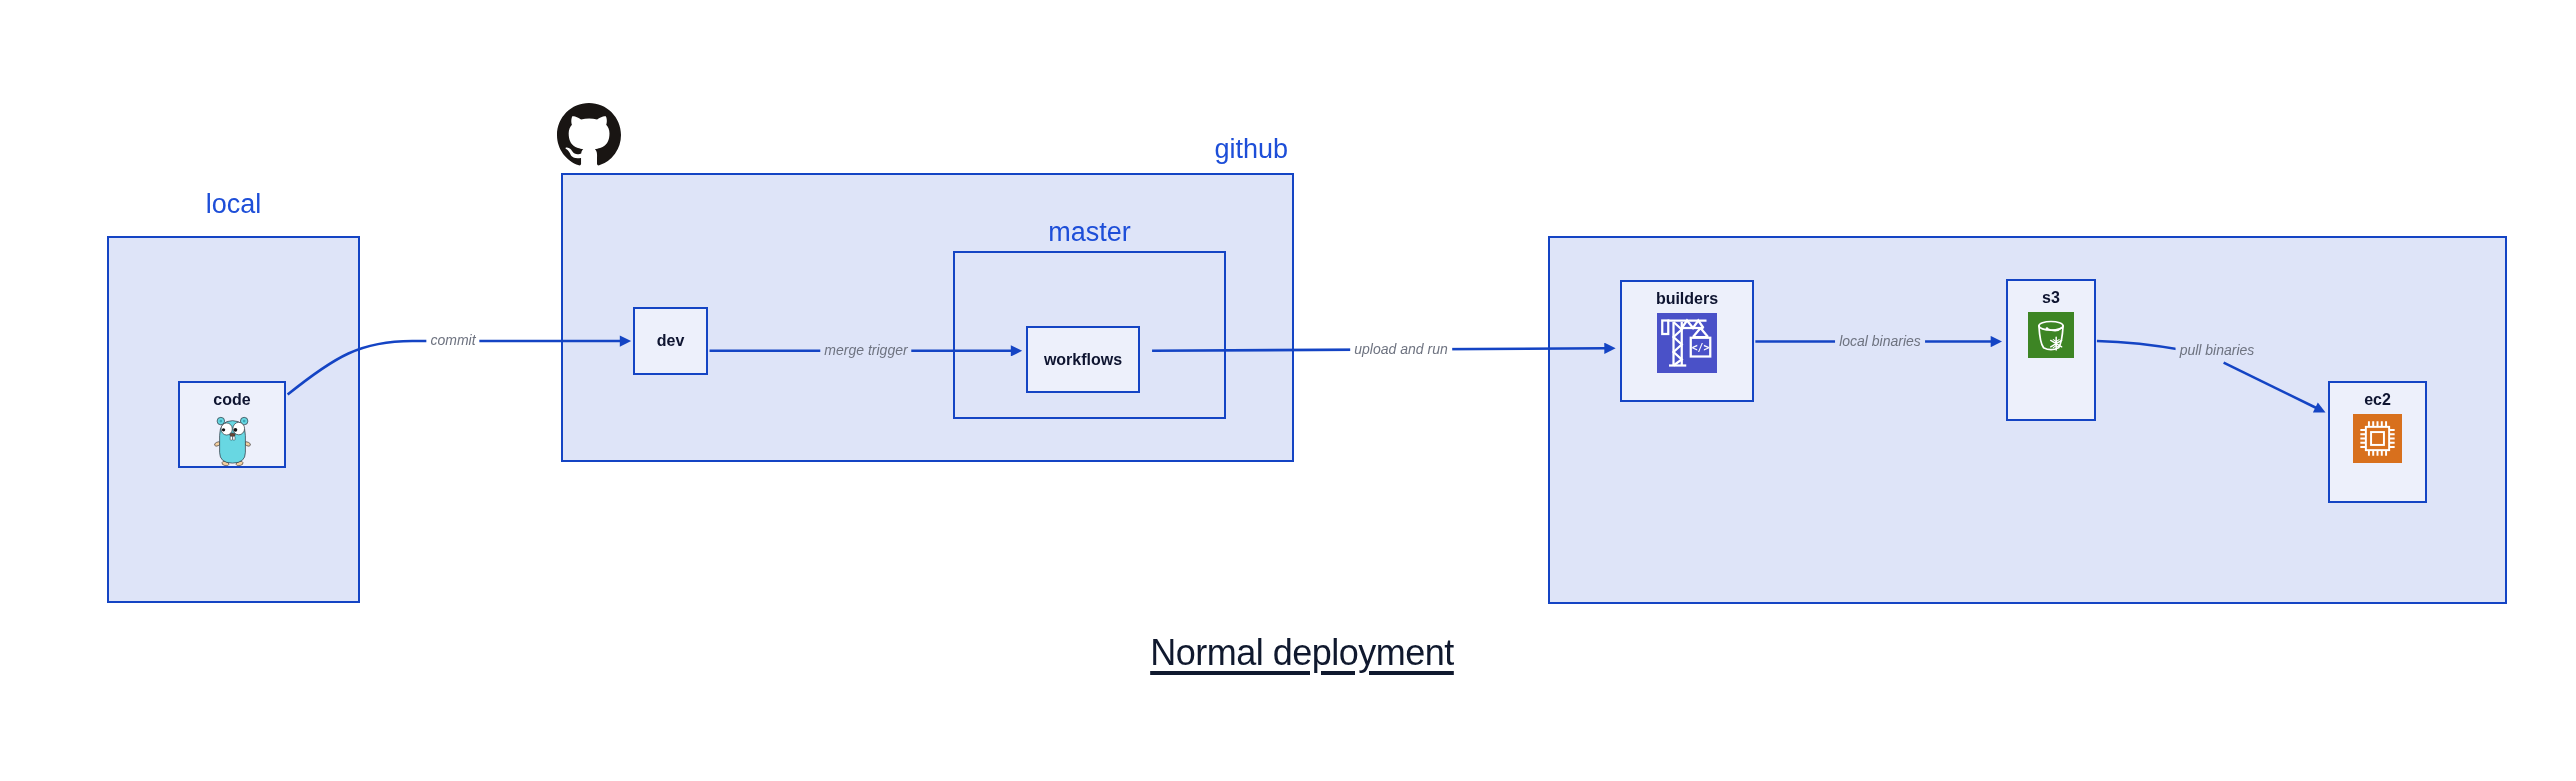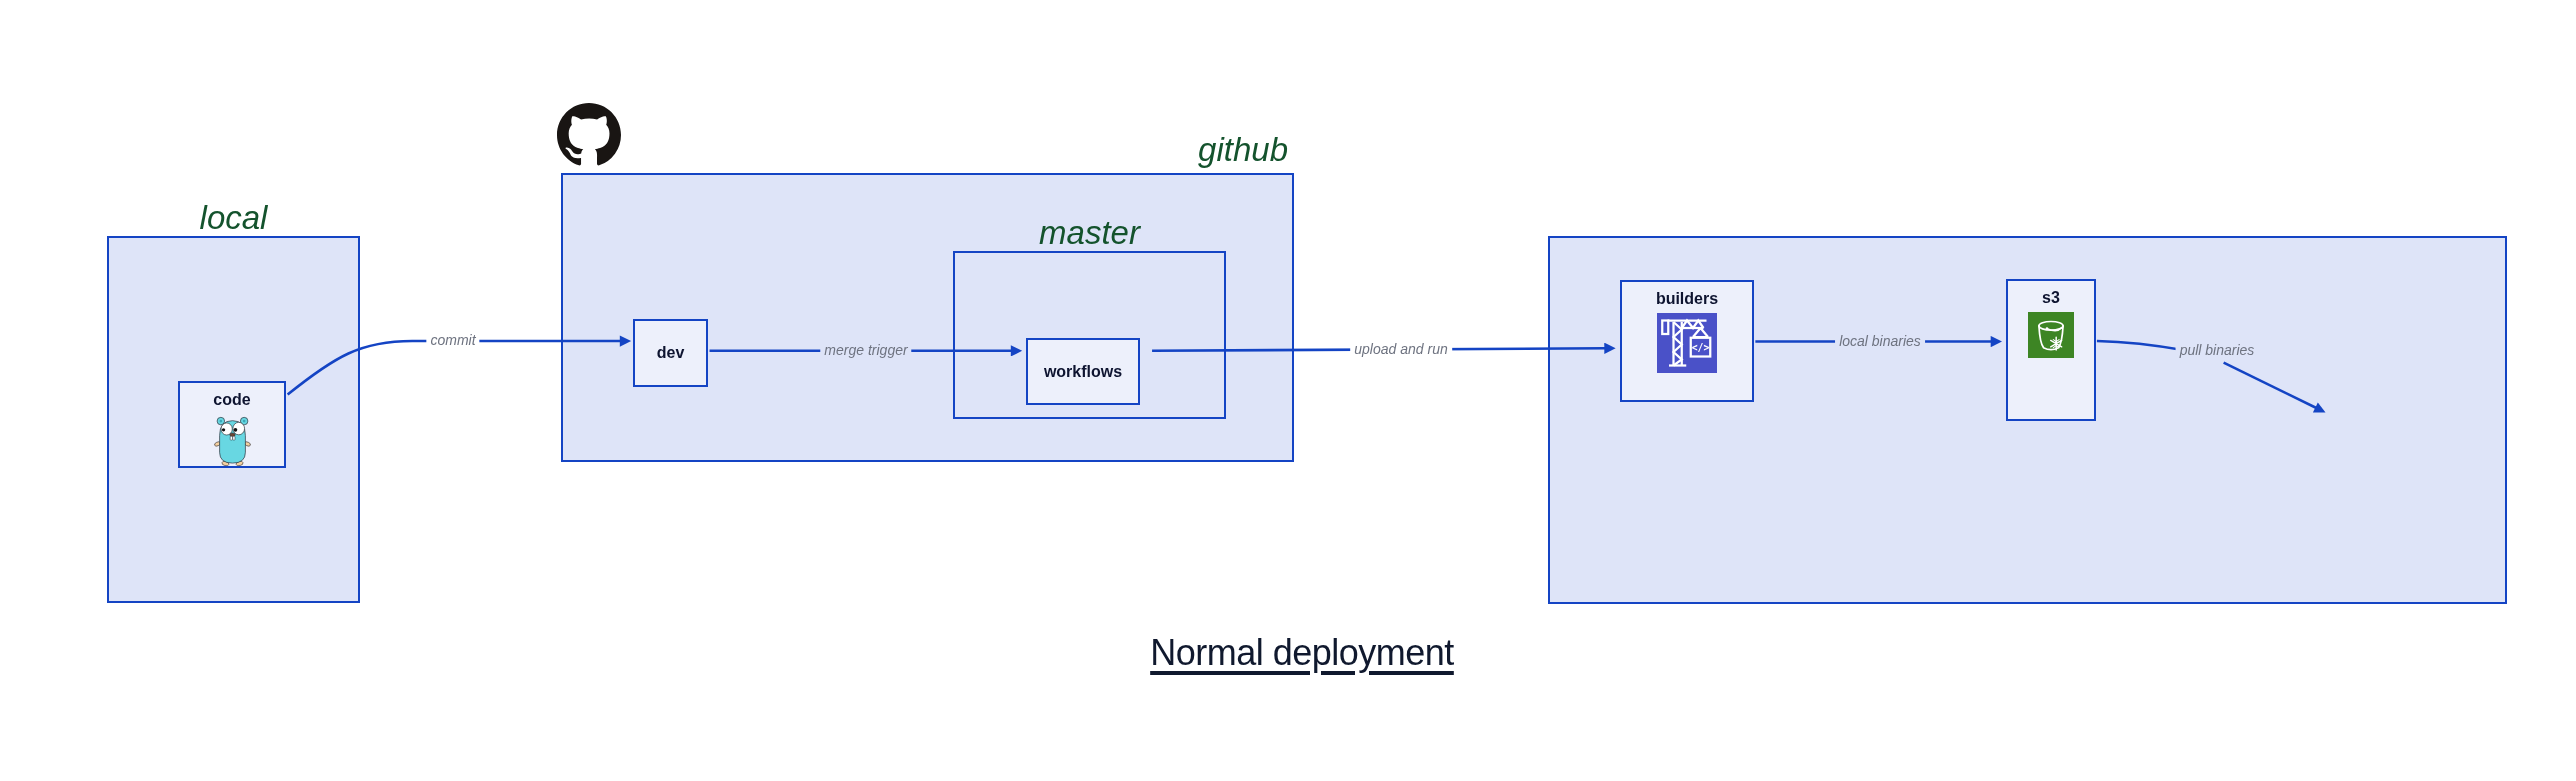--- a/index.html
+++ b/index.html
@@ -4,26 +4,26 @@
 <style>
   html,body{margin:0;padding:0;background:#ffffff;}
   body{width:2604px;height:781px;position:relative;overflow:hidden;
        font-family:"Liberation Sans", sans-serif;}
   .canvas{position:absolute;inset:0;}
 
   
   .group{position:absolute;background:#dee4f8;border:2.6px solid #1444c4;box-sizing:border-box;}
   .node{position:absolute;background:#edf0fb;border:2.6px solid #1444c4;box-sizing:border-box;
         display:flex;flex-direction:column;align-items:center;}
-  .node.center{justify-content:center;margin-top:12px;}
+  .node.center{justify-content:center;}
   .node .nlabel{font-weight:bold;font-size:16px;color:#0e1430;line-height:1.1;}
   .node.topLabel .nlabel{margin-top:8.2px;}
 
   
-  .gtitle{position:absolute;font-size:33px;color:#14532d;line-height:27px;font-style:italic;}
+  .gtitle{position:absolute;font-size:27px;color:#1d4ed8;line-height:27px;}
   .gtitle.center{text-align:center;}
   .gtitle.right{text-align:right;}
 
   
   svg.edges{position:absolute;left:0;top:0;z-index:5;pointer-events:none;}
 
   
   .elabel{position:absolute;z-index:6;transform:translate(-50%,-50%);
           font-style:italic;font-size:14px;color:#6e7380;white-space:nowrap;
           padding:1px 4.1px;line-height:1.1;}
@@ -42,21 +42,21 @@
 </head>
 <body>
 
 <div class="canvas">
 
   <div class="group" style="left:107px;top:236px;width:253px;height:367px;"></div>
   <div class="group" style="left:561px;top:173px;width:733px;height:289px;"></div>
   <div class="group" style="left:953px;top:251px;width:273px;height:168px;"></div>
   <div class="group" style="left:1548px;top:236px;width:959px;height:368px;"></div>
 
-  <div class="gtitle center" style="left:107px;top:204px;width:253px;">local</div>
+  <div class="gtitle center" style="left:107px;top:191px;width:253px;">local</div>
   <div class="gtitle right" style="left:561px;top:136px;width:727px;">github</div>
   <div class="gtitle center" style="left:953px;top:219px;width:273px;">master</div>
 
   <div class="logo" style="left:557px;top:103px;width:64px;height:64px;">
     <svg width="64" height="64" viewBox="0 0 16 16">
       <path fill="#191513" d="M8 0C3.58 0 0 3.58 0 8c0 3.54 2.29 6.53 5.47 7.59.4.07.55-.17.55-.38 0-.19-.01-.82-.01-1.49-2.01.37-2.53-.49-2.69-.94-.09-.23-.48-.94-.82-1.13-.28-.15-.68-.52-.01-.53.63-.01 1.08.58 1.23.82.72 1.21 1.87.87 2.33.66.07-.52.28-.87.51-1.07-1.78-.2-3.64-.89-3.64-3.95 0-.87.31-1.59.82-2.15-.08-.2-.36-1.02.08-2.12 0 0 .67-.21 2.2.82.64-.18 1.32-.27 2-.27s1.36.09 2 .27c1.53-1.04 2.2-.82 2.2-.82.44 1.1.16 1.92.08 2.12.51.56.82 1.27.82 2.15 0 3.07-1.87 3.75-3.65 3.95.29.25.54.73.54 1.48 0 1.07-.01 1.93-.01 2.2 0 .21.15.46.55.38A8.01 8.01 0 0 0 16 8c0-4.42-3.58-8-8-8z"></path>
     </svg>
   </div>
 
   <div class="node topLabel" style="left:178px;top:381px;width:108px;height:87px;">
@@ -116,20 +116,34 @@
         <ellipse cx="40" cy="24" rx="21" ry="7.5" stroke-width="3"></ellipse>
         <path d="M19,24 C20,42 23,57 27,62 Q40,69 53,62 C57,57 60,42 61,24" stroke-width="3"></path>
         <path d="M33,29 Q50,37 58,28" stroke-width="2.5"></path>
         <path d="M49,44 V66 M39.5,49.5 L58.5,60.5 M39.5,60.5 L58.5,49.5" stroke-width="2.6"></path>
         <path d="M44,48 L49,51.5 L54,48 M44,62 L49,58.5 L54,62" stroke-width="2"></path>
       </g>
       <circle cx="33" cy="29" r="2.4" fill="#ffffff"></circle>
     </svg>
   </div>
 
+  <div class="node topLabel" style="left:2328px;top:381px;width:99px;height:122px;">
+    <div class="nlabel">ec2</div>
+    <svg class="icon-tile" width="49" height="49" viewBox="0 0 80 80">
+      <rect x="0" y="0" width="80" height="80" fill="#d8701d"></rect>
+      <g stroke="#ffffff" stroke-width="3.2" fill="none">
+        <path d="M26,12 V21 M33,12 V21 M40,12 V21 M47,12 V21 M54,12 V21"></path>
+        <path d="M26,59 V68 M33,59 V68 M40,59 V68 M47,59 V68 M54,59 V68"></path>
+        <path d="M12,26 H21 M12,33 H21 M12,40 H21 M12,47 H21 M12,54 H21"></path>
+        <path d="M59,26 H68 M59,33 H68 M59,40 H68 M59,47 H68 M59,54 H68"></path>
+        <rect x="21" y="21" width="38" height="38"></rect>
+        <rect x="29.5" y="29.5" width="21" height="21"></rect>
+      </g>
+    </svg>
+  </div>
 
   <svg class="edges" width="2604" height="781" viewBox="0 0 5054 1516">
     <defs>
       <marker id="arrow" viewBox="0 0 10 10" refX="1" refY="5" markerWidth="5.2" markerHeight="4.4" orient="auto">
         <path d="M0,0 L10,5 L0,10 Z" fill="#1444c4"></path>
       </marker>
     </defs>
     <g stroke="#1444c4" stroke-width="5" fill="none">
       <path d="M 558 766 C 650 692 700 662 800 662 L 1205 662" marker-end="url(#arrow)"></path>
       <path d="M 1377 681 L 1964 681" marker-end="url(#arrow)"></path>

